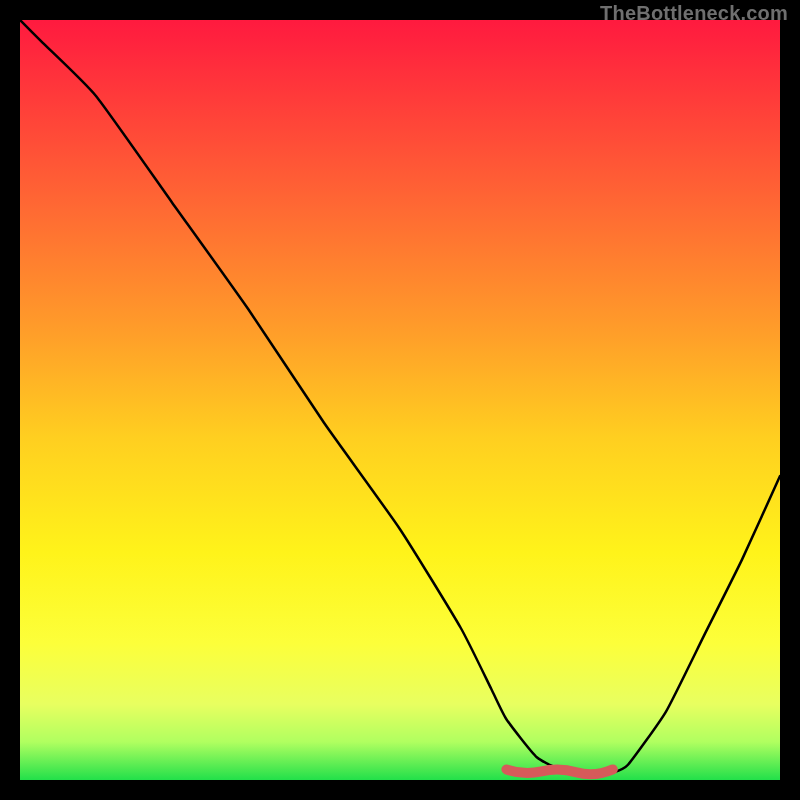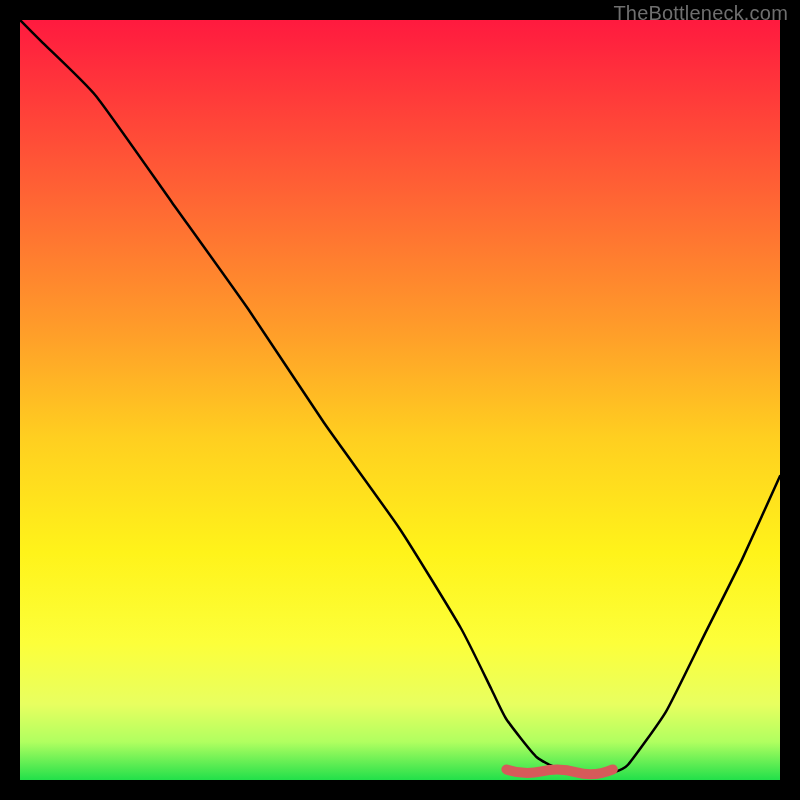--- a/index.html
+++ b/index.html
@@ -22,21 +22,21 @@
     top: 20px;
     width: 760px;
     height: 760px;
   }
   .watermark {
     position: absolute;
     top: 2px;
     right: 12px;
     font-family: Arial, Helvetica, sans-serif;
     font-size: 20px;
-    font-weight: normal;
+    font-weight: bold;
     color: #6f6f6f;
     letter-spacing: 0.2px;
     text-align: right;
   }
   svg {
     display: block;
   }
 </style>
 </head>
 <body>

